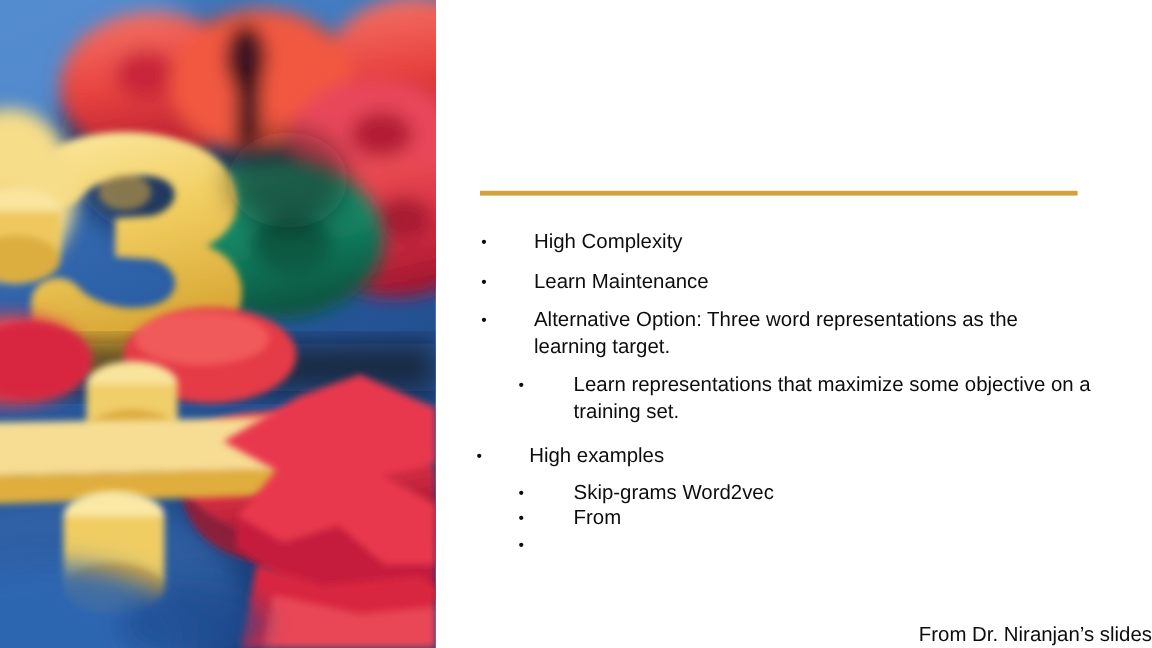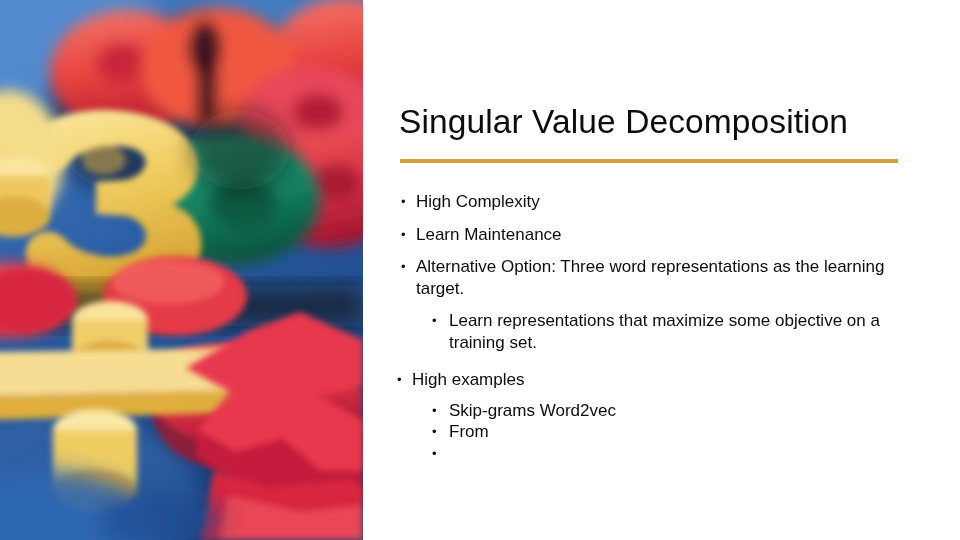--- a/index.html
+++ b/index.html
@@ -74,20 +74,21 @@
     line-height: 21.5px;
   }
 
   .bullet .marker {
     flex: 0 0 auto;
     display: inline-block;
     text-align: left;
   }
   .bullet .btext {
     flex: 1 1 auto;
+    margin-left: 29px;
   }
 
   
   .lvl1 {
     margin-bottom: 11px;
     padding-left: 9px;
   }
   .lvl1 .marker {
     width: 15px;
     font-size: 13px;
@@ -326,21 +327,20 @@
         <ellipse cx="40" cy="530" rx="120" ry="60" fill="#2f66b2" opacity="0.9"></ellipse>
         <ellipse cx="160" cy="520" rx="60" ry="30" fill="#1d4a8e" opacity="0.7"></ellipse>
       </g>
 
       <g filter="url(#blurC)">
         <ellipse cx="240" cy="150" rx="50" ry="40" fill="#160f18" opacity="0.45"></ellipse>
       </g>
     </svg>
   </div>
 
-  <div class="title">Singular Value Decomposition</div>
 
   <div class="title-rule"></div>
 
   <div class="body">
 
     <div class="bullet lvl1">
       <span class="marker">•</span>
       <span class="btext">High Complexity</span>
     </div>
 
@@ -377,14 +377,15 @@
       <span class="marker">•</span>
       <span class="btext">From</span>
     </div>
 
     <div class="bullet lvl2">
       <span class="marker">•</span>
     </div>
 
   </div>
 
+  <div class="footer">From Dr. Niranjan’s slides</div>
 
 </div>
 
 </body></html>

